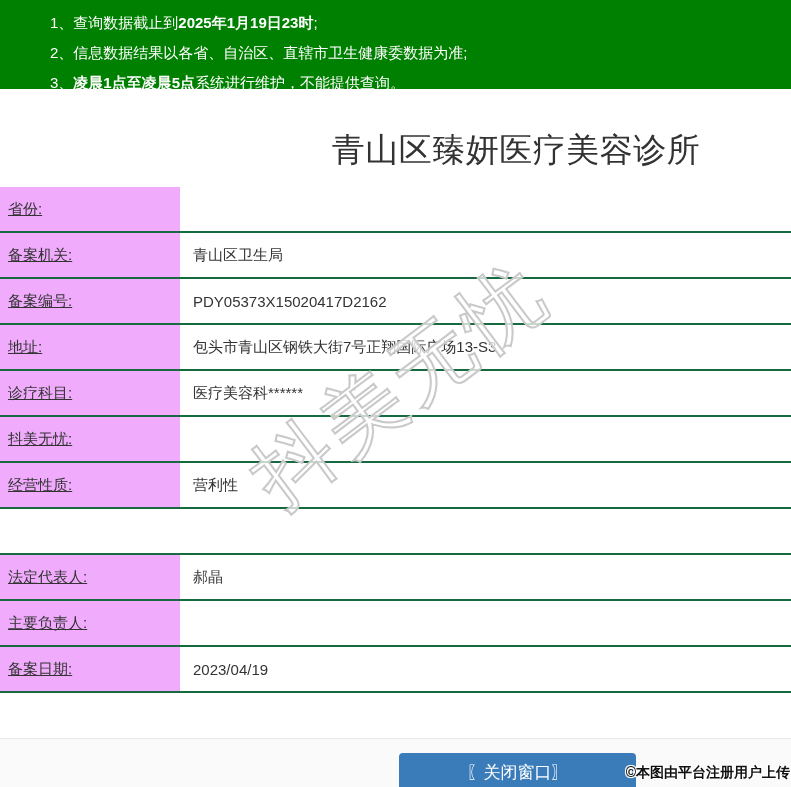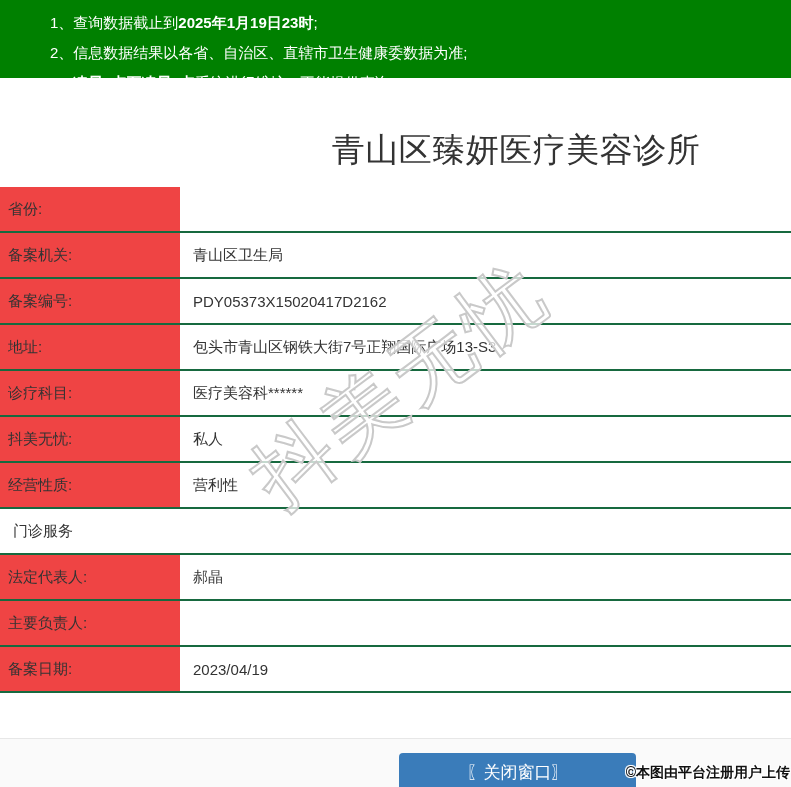--- a/index.html
+++ b/index.html
@@ -11,21 +11,21 @@
   .viewport {
     position: relative;
     width: 791px; height: 787px;
     overflow: hidden;
     background: #ffffff;
   }
 
   
   .banner {
     position: absolute; left: 0; top: 0;
-    width: 791px; height: 78px;
+    width: 791px; height: 89px;
     background: #008000;
     color: #ffffff;
     box-sizing: border-box;
     padding: 8px 10px 0 50px;
     font-size: 15px;
   }
   .banner-line { line-height: 30px; white-space: nowrap; }
   .banner-line b { font-weight: bold; }
 
   
@@ -44,23 +44,24 @@
     width: 791px;
   }
   .trow {
     display: flex;
     height: 44px;
     border-bottom: 2px solid #17693f;
   }
   .tcell { display: flex; align-items: center; font-size: 15px; color: #333333; }
   .tlabel {
     width: 180px; box-sizing: border-box;
-    background: #ef4444;
+    background: #f0abfc;
     padding-left: 8px;
     flex: 0 0 180px;
+    text-decoration: underline;
   }
   .tvalue { padding-left: 13px; background: #ffffff; flex: 1; }
 
   
   .footer {
     position: absolute; left: 0; top: 738px;
     width: 791px; height: 49px;
     background: #fafafa;
     border-top: 1px solid #e7e7e7;
     box-sizing: border-box;
@@ -125,30 +126,28 @@
         <div class="tcell tvalue">包头市青山区钢铁大街7号正翔国际广场13-S3</div>
       </div>
 
       <div class="trow">
         <div class="tcell tlabel">诊疗科目:</div>
         <div class="tcell tvalue">医疗美容科******</div>
       </div>
 
       <div class="trow">
         <div class="tcell tlabel">抖美无忧:</div>
-        <div class="tcell tvalue">私人</div>
       </div>
 
       <div class="trow">
         <div class="tcell tlabel">经营性质:</div>
         <div class="tcell tvalue">营利性</div>
       </div>
 
       <div class="trow">
-        <div class="tcell tvalue">门诊服务</div>
       </div>
 
       <div class="trow">
         <div class="tcell tlabel">法定代表人:</div>
         <div class="tcell tvalue">郝晶</div>
       </div>
 
       <div class="trow">
         <div class="tcell tlabel">主要负责人:</div>
       </div>

